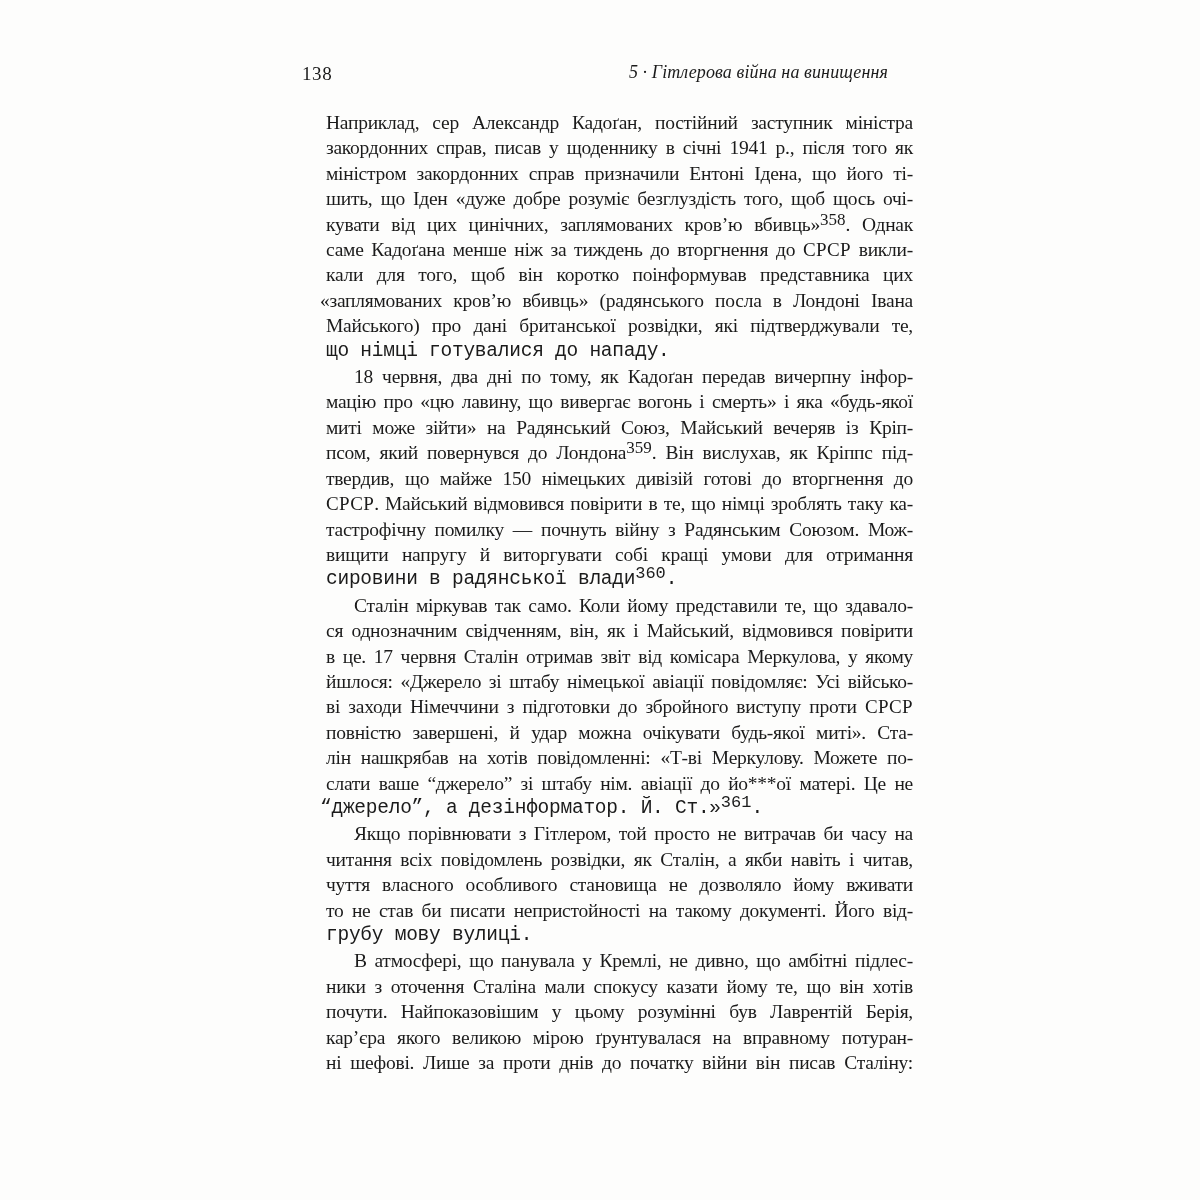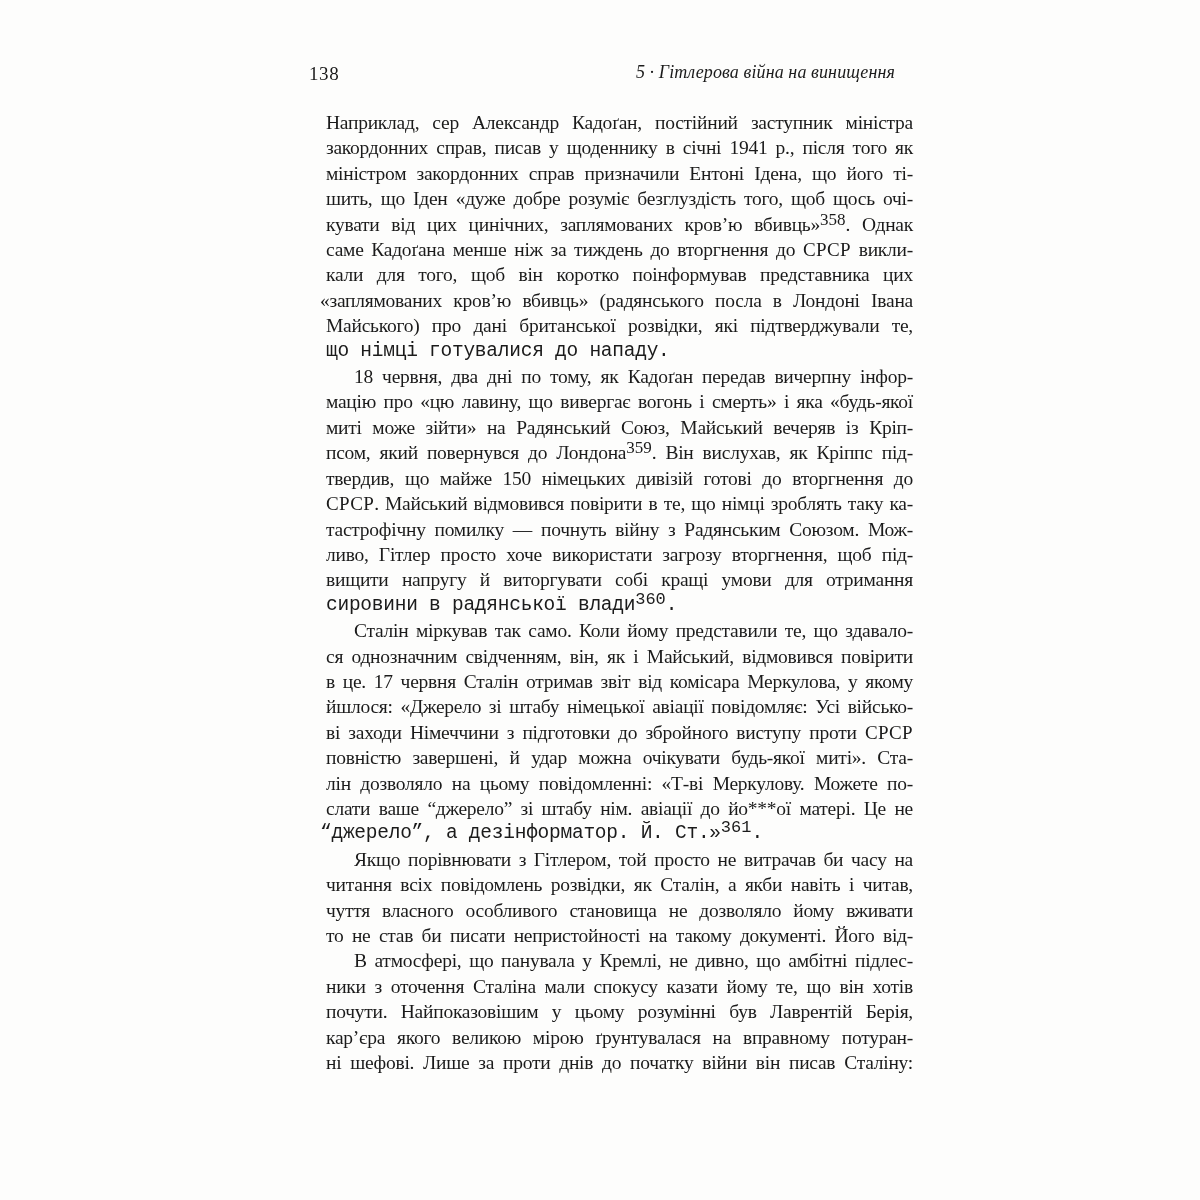--- a/index.html
+++ b/index.html
@@ -5,21 +5,21 @@
   html,body{margin:0;padding:0;background:#e8e8e8;}
   .page{
     position:relative;
     width:1200px;height:1200px;
     background:#fdfdfc;
     font-family:"Liberation Serif", serif;
     color:#1b1b1b;
     overflow:hidden;
   }
   .hdr{
-    position:absolute;top:62px;left:308px;width:587px;height:26px;
+    position:absolute;top:62px;left:301px;width:587px;height:26px;
   }
   .folio{
     position:absolute;left:1px;top:1px;
     font-size:19px;letter-spacing:.6px;
     font-family:"Liberation Serif", serif;
   }
   .rh{
     position:absolute;right:0;top:0;
     font-style:italic;font-size:18px;letter-spacing:.1px;
     white-space:nowrap;
@@ -59,35 +59,35 @@
       <div class="line hang">«заплямованих кров’ю вбивць» (радянського посла в Лондоні Івана</div>
       <div class="line">Майського) про дані британської розвідки, які підтверджували те,</div>
       <div class="line end">що німці готувалися до нападу.</div>
       <div class="line ind">18 червня, два дні по тому, як Кадоґан передав вичерпну інфор-</div>
       <div class="line">мацію про «цю лавину, що вивергає вогонь і смерть» і яка «будь-якої</div>
       <div class="line">миті може зійти» на Радянський Союз, Майський вечеряв із Кріп-</div>
       <div class="line">псом, який повернувся до Лондона<span class="fn">359</span>. Він вислухав, як Кріппс під-</div>
       <div class="line">твердив, що майже 150 німецьких дивізій готові до вторгнення до</div>
       <div class="line"><span class="sc">СРСР</span>. Майський відмовився повірити в те, що німці зроблять таку ка-</div>
       <div class="line">тастрофічну помилку — почнуть війну з Радянським Союзом. Мож-</div>
-      <div class="line">ливо, Гітлер просто хоче використати загрозу вторгнення, щоб під-</div>
       <div class="line">вищити напругу й виторгувати собі кращі умови для отримання</div>
       <div class="line end">сировини в радянської влади<span class="fn">360</span>.</div>
       <div class="line ind">Сталін міркував так само. Коли йому представили те, що здавало-</div>
       <div class="line">ся однозначним свідченням, він, як і Майський, відмовився повірити</div>
       <div class="line">в це. 17 червня Сталін отримав звіт від комісара Меркулова, у якому</div>
       <div class="line">йшлося: «Джерело зі штабу німецької авіації повідомляє: Усі військо-</div>
       <div class="line">ві заходи Німеччини з підготовки до збройного виступу проти <span class="sc">СРСР</span></div>
       <div class="line">повністю завершені, й удар можна очікувати будь-якої миті». Ста-</div>
-      <div class="line">лін дозволяло на цьому повідомленні: «Т-ві Меркулову. Можете по-</div>
+      <div class="line">лін нашкрябав на хотів повідомленні: «Т-ві Меркулову. Можете по-</div>
       <div class="line">слати ваше “джерело” зі штабу нім. авіації до йо***ої матері. Це не</div>
       <div class="line end hang">“джерело”, а дезінформатор. Й. Ст.»<span class="fn">361</span>.</div>
       <div class="line ind">Якщо порівнювати з Гітлером, той просто не витрачав би часу на</div>
       <div class="line">читання всіх повідомлень розвідки, як Сталін, а якби навіть і читав,</div>
       <div class="line">чуття власного особливого становища не дозволяло йому вживати</div>
       <div class="line">то не став би писати непристойності на такому документі. Його від-</div>
+      <div class="line end">грубу мову вулиці.</div>
       <div class="line ind">В атмосфері, що панувала у Кремлі, не дивно, що амбітні підлес-</div>
       <div class="line">ники з оточення Сталіна мали спокусу казати йому те, що він хотів</div>
       <div class="line">почути. Найпоказовішим у цьому розумінні був Лаврентій Берія,</div>
       <div class="line">кар’єра якого великою мірою ґрунтувалася на вправному потуран-</div>
       <div class="line">ні шефові. Лише за проти днів до початку війни він писав Сталіну:</div>
     </div>
 </div>
 
 </body></html>

